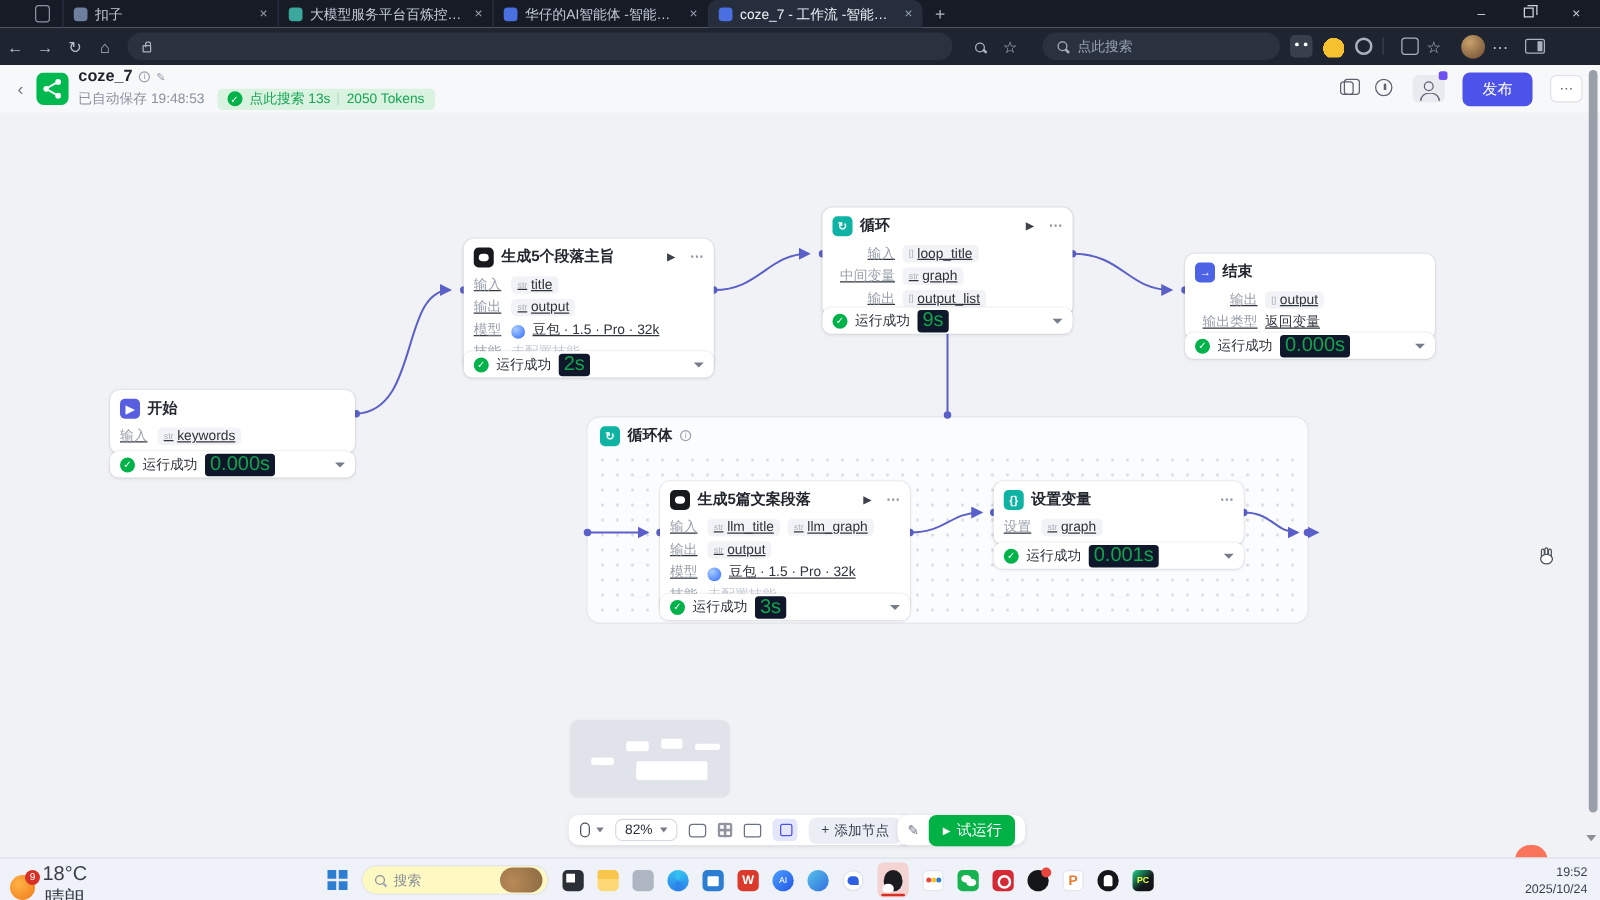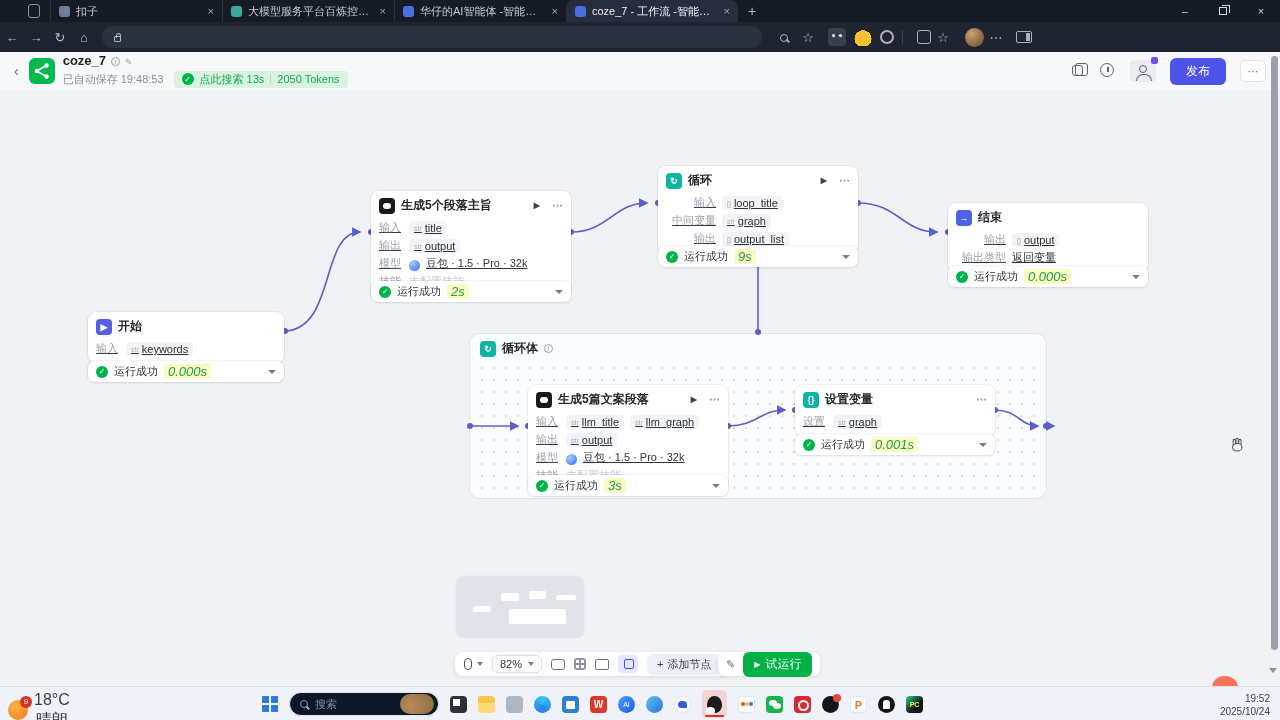--- a/index.html
+++ b/index.html
@@ -81,21 +81,21 @@
   .nrows{padding:0 8px 7px;}
   .nrow{display:flex;align-items:flex-end;gap:6px;font-size:11px;margin-top:3px;color:#30353d;text-decoration:underline;}
   .nlab{color:#9aa1ad;flex:none;}
   .lab2{width:24px;}
   .lab4{width:50px;text-align:right;}
   .pill{display:inline-flex;align-items:center;gap:3px;background:#f2f3f6;border-radius:4px;padding:1px 5px;color:#2c313a;}
   .ty{font-size:7px;color:#a7adba;}
   .doubao{width:11px;height:11px;border-radius:50%;background:radial-gradient(circle at 32% 30%,#a9ccff,#2e6bff);flex:none;}
   .muted{color:#c5cad3;}
   .status{display:flex;align-items:center;gap:6px;padding:0 8px;height:21px;font-size:11px;color:#2c313a;border-radius:7px;}
-  .stime{background:#fef9c3;color:#13a24e;border-radius:3px;padding:0 4px;font-size:13px;font-style:italic;}
+  .stime{background:#0f172a;color:#13a24e;border-radius:3px;padding:0 4px;font-size:16px;}
   .tri{width:0;height:0;border-left:4px solid transparent;border-right:4px solid transparent;border-top:4px solid #767c88;margin-left:auto;}
   .tri.sm{border-left-width:3px;border-right-width:3px;border-top-width:4px;margin-left:2px;}
 
   .loopbody{position:absolute;left:470px;top:334px;width:576px;height:164px;background:#fbfcfe;border-radius:10px;box-shadow:0 0 0 1px rgba(22,26,34,.05);z-index:1;}
   .lbhead{display:flex;align-items:center;gap:6px;padding:6px 10px;font-size:12px;font-weight:bold;color:#22262e;}
   .lbdots{position:absolute;left:6px;right:6px;top:28px;bottom:6px;border-radius:8px;background-image:radial-gradient(#d9dce4 1px,transparent 1.3px);background-size:12px 12px;}
 
   .edges{position:absolute;left:0;top:0;z-index:2;pointer-events:none;}
 
   .minimap{position:absolute;left:455px;top:575px;width:130px;height:64px;background:#e0e3e9;border:1px solid #eceef2;border-radius:8px;z-index:4;}
@@ -120,21 +120,21 @@
   .cursor{position:absolute;left:1228px;top:436px;z-index:7;}
 
   
   .taskbar{position:absolute;left:0;right:0;bottom:0;height:34px;background:#eff3f9;border-top:1px solid #dbe1ea;z-index:8;}
   .weather{position:absolute;left:8px;top:3px;display:flex;align-items:center;gap:6px;}
   .wicon{width:20px;height:20px;border-radius:50%;background:radial-gradient(circle at 35% 35%,#ffb347,#f07818);position:relative;}
   .wbadge{position:absolute;right:-4px;top:-4px;width:12px;height:12px;background:#d93025;color:#fff;border-radius:50%;font-size:8px;text-align:center;line-height:12px;}
   .wtxt{font-size:16px;color:#3a3f47;line-height:1.25;text-align:center;}
   .ticons{position:absolute;left:262px;top:0;height:34px;display:flex;align-items:center;gap:11px;}
   .winlogo{width:16px;height:16px;background:linear-gradient(#2d7dd2,#2d7dd2) 0 0/7px 7px,linear-gradient(#2d7dd2,#2d7dd2) 9px 0/7px 7px,linear-gradient(#2d7dd2,#2d7dd2) 0 9px/7px 7px,linear-gradient(#2d7dd2,#2d7dd2) 9px 9px/7px 7px;background-repeat:no-repeat;}
-  .tsearch{width:150px;height:24px;background:#0f172a;border-radius:12px;display:flex;align-items:center;gap:7px;padding:0 4px 0 10px;font-size:11px;color:#8a8f99;border:1px solid #e1e6ee;}
+  .tsearch{width:150px;height:24px;background:#fef9c3;border-radius:12px;display:flex;align-items:center;gap:7px;padding:0 4px 0 10px;font-size:11px;color:#8a8f99;border:1px solid #e1e6ee;}
   .tsimg{margin-left:auto;width:34px;height:20px;border-radius:10px;background:radial-gradient(circle at 30% 60%,#b98a57,#8a6a43);}
   .app{width:17px;height:17px;border-radius:4px;position:relative;flex:none;}
   .a-task{background:#2b2f36;}
   .a-task::after{content:"";position:absolute;left:3px;top:3px;width:7px;height:7px;background:#fff;}
   .a-folder{background:linear-gradient(#f7c64b 40%,#ffd876 40%);border-radius:2px 4px 4px 4px;}
   .a-dev{background:#aeb6c2;}
   .a-edge{border-radius:50%;background:conic-gradient(#35c3f3,#2b7de9,#35c3f3);}
   .a-store{background:#2d7dd2;}
   .a-store::after{content:"";position:absolute;left:4px;top:5px;width:9px;height:8px;background:#fff;border-radius:1px;}
   .a-wps{background:#d93a2b;color:#fff;font-size:10px;font-weight:bold;text-align:center;line-height:17px;}
@@ -198,20 +198,24 @@
   <div class="navbar">
     <span class="navbtn">←</span>
     <span class="navbtn">→</span>
     <span class="navbtn">↻</span>
     <span class="navbtn">⌂</span>
     <div class="urlbar">
       <span class="lock"></span>
     </div>
     <span class="navbtn" style="margin-left:10px"><i class="lens"></i></span>
     <span class="navbtn">☆</span>
+    <div class="searchbar">
+      <i class="lens"></i>
+      <span>点此搜索</span>
+    </div>
     <span class="extico ext-panda"></span>
     <span class="extico ext-paw"></span>
     <span class="extico ext-gear"></span>
     <span class="vdiv"></span>
     <span class="puzzle"></span>
     <span class="navbtn">☆</span>
     <span class="avatar"></span>
     <span class="navbtn">⋯</span>
     <span class="sidebar-ico"></span>
   </div>

